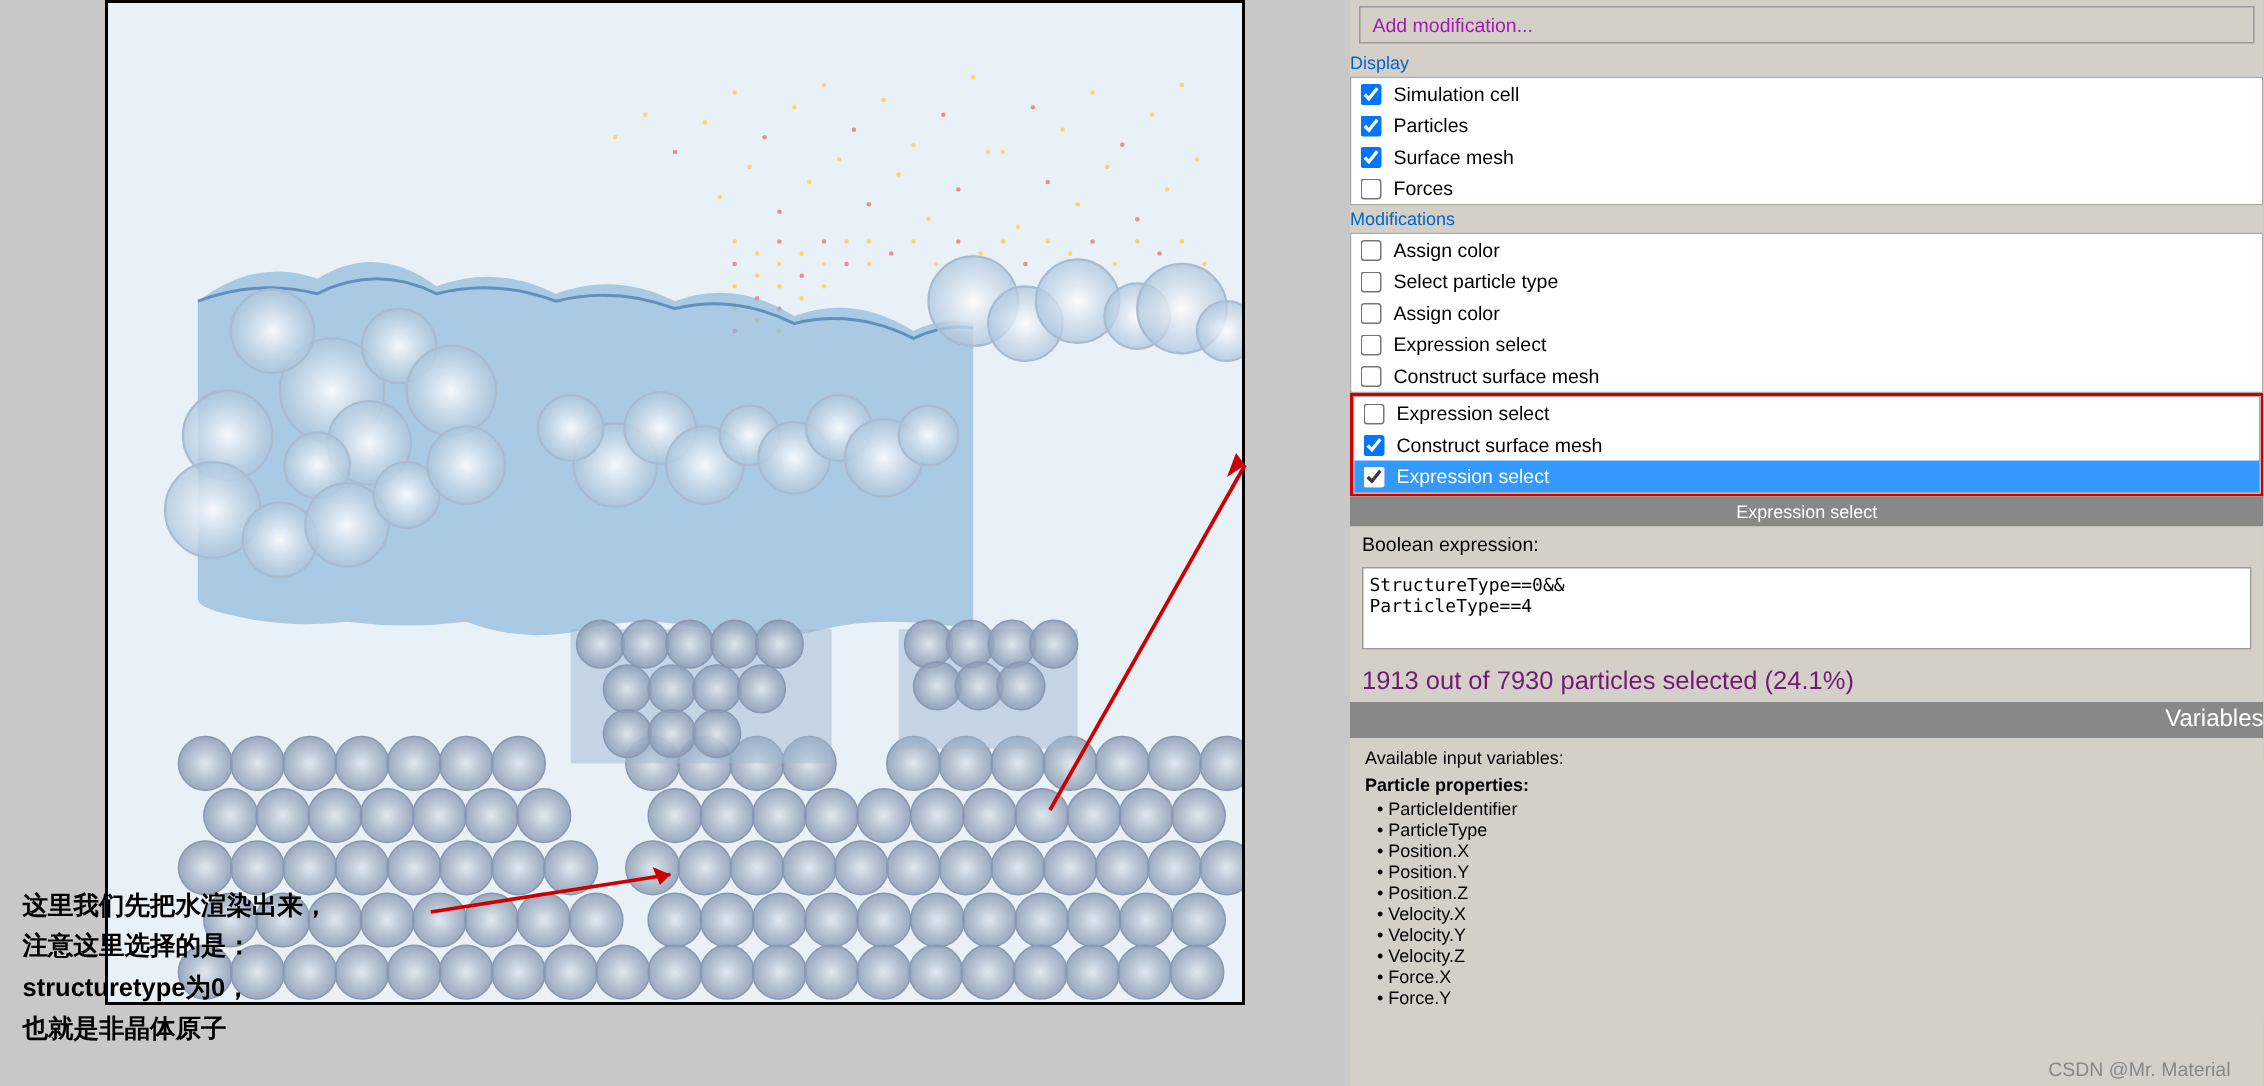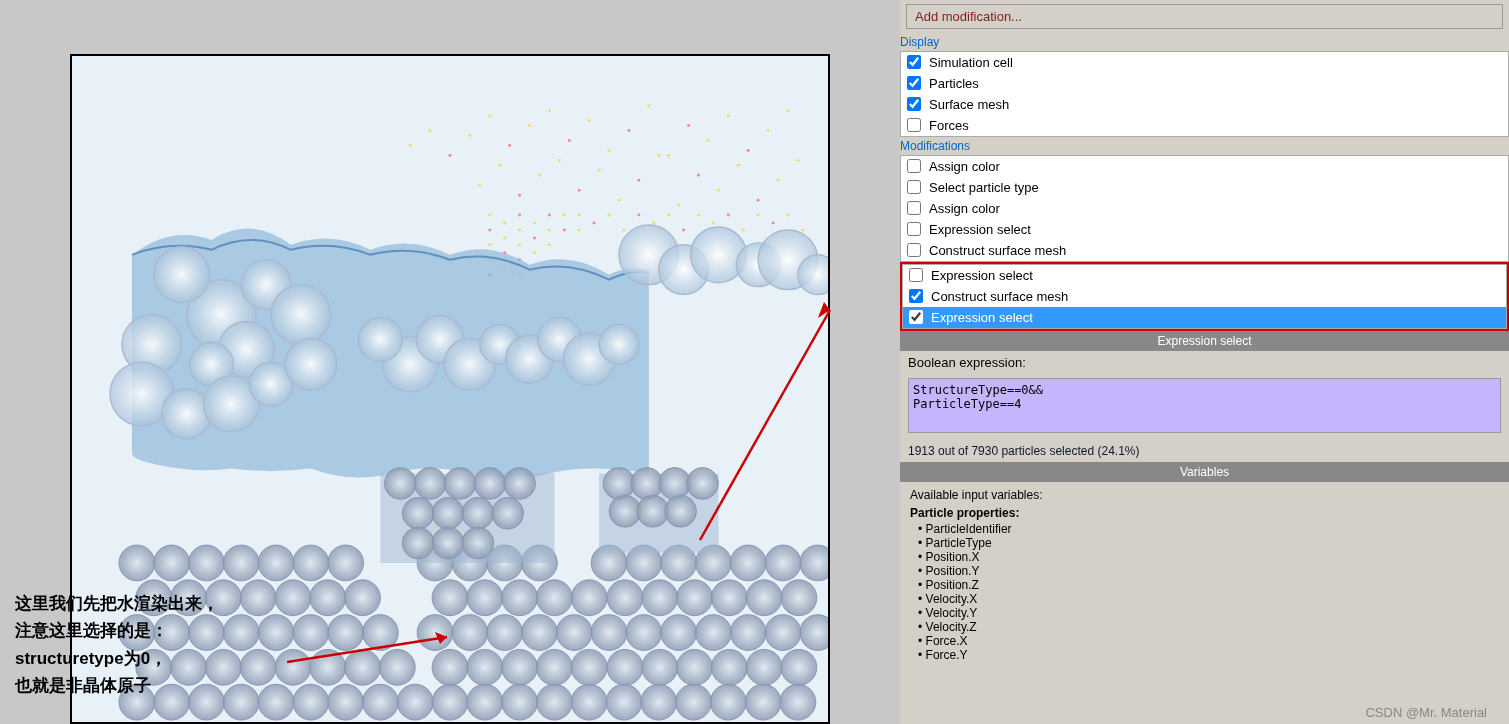--- a/index.html
+++ b/index.html
@@ -13,21 +13,21 @@
       background: #d4d0c8;
       overflow: hidden;
     }
 
     
     .viewport-panel {
       width: 900px;
       height: 724px;
       background: #c8c8c8;
       display: flex;
-      align-items: flex-end;
+      align-items: flex-start;
       justify-content: center;
       position: relative;
       flex-shrink: 0;
     }
 
     .viewport-canvas {
       width: 760px;
       height: 670px;
       border: 2px solid #000;
       background: #e8f4f8;
@@ -47,21 +47,21 @@
 
     
     .add-modification-btn {
       background: #d4d0c8;
       border: 1px solid #999;
       padding: 4px 8px;
       margin: 4px 6px;
       text-align: left;
       font-size: 13px;
       cursor: pointer;
-      color: #7f1d1d;
+      color: #a21caf;
     }
 
     
     .section-header {
       padding: 2px 0;
       font-size: 12px;
       background: #d4d0c8;
     }
     .section-header.display {
       color: #0066cc;
@@ -72,21 +72,21 @@
 
     
     .list-section {
       background: #fff;
       border: 1px solid #aaa;
       margin: 0 0;
     }
 
     .list-item {
       display: flex;
-      align-items: flex-start;
+      align-items: flex-end;
       padding: 3px 6px;
       font-size: 13px;
       background: #fff;
       border-bottom: none;
     }
     .list-item.selected {
       background: #3399ff;
       color: #fff;
     }
 
@@ -121,46 +121,46 @@
       background: #d4d0c8;
       padding: 4px 8px;
       font-size: 13px;
     }
 
     .expression-textarea {
       margin: 4px 8px;
       width: calc(100% - 16px);
       height: 55px;
       border: 1px solid #999;
-      background: #c4b5fd;
+      background: #ffffff;
       padding: 4px;
       font-family: monospace;
       font-size: 12px;
       resize: none;
     }
 
     .expression-status {
       padding: 4px 8px;
-      font-size: 12px;
-      color: #0f172a;
+      font-size: 17px;
+      color: #701a75;
     }
 
     
     .variables-section {
       background: #d4d0c8;
       overflow-y: auto;
       flex: 1;
     }
 
     .variables-header {
       background: #888;
       color: #fff;
-      text-align: center;
+      text-align: right;
       padding: 3px 0;
-      font-size: 12px;
+      font-size: 16px;
     }
 
     .variables-content {
       padding: 6px 10px;
       font-size: 12px;
     }
 
     .variables-content p {
       margin-bottom: 4px;
     }

